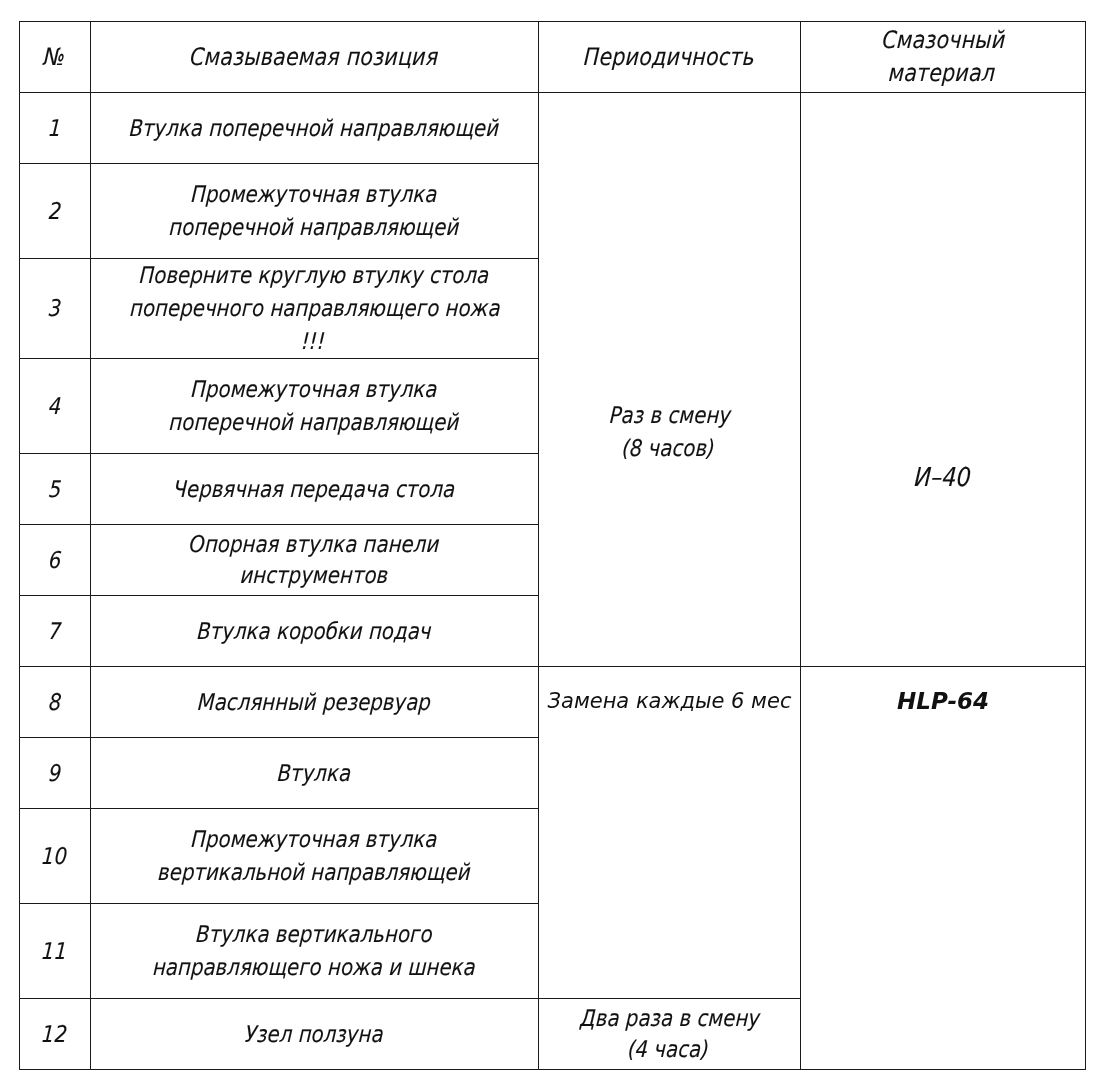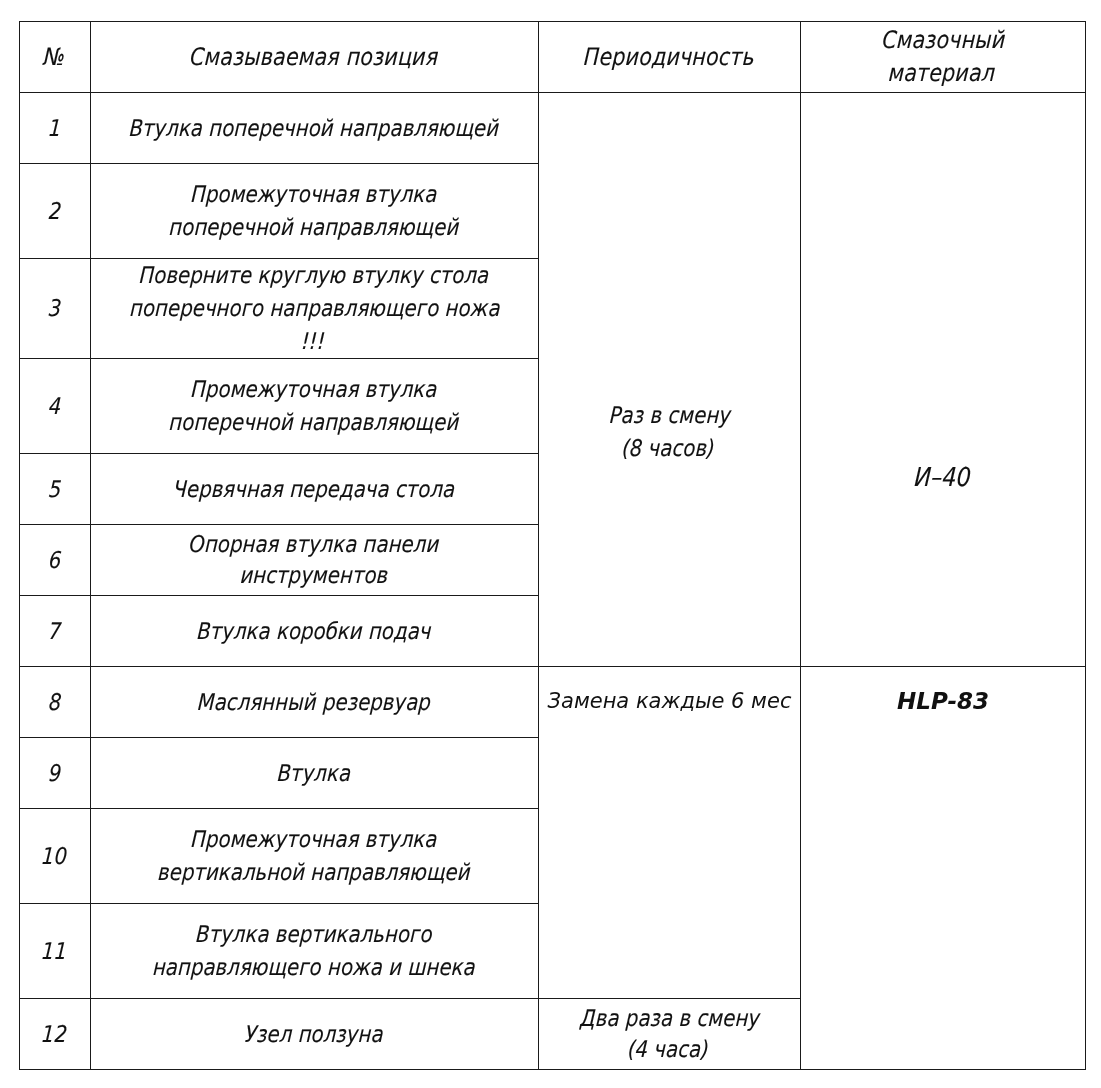--- a/index.html
+++ b/index.html
@@ -167,21 +167,21 @@
 
   <tr class="row-h1">
     <td class="num-cell"><span class="gost">8</span></td>
     <td>
       <span class="gost line-br">Маслянный резервуар</span>
     </td>
     <td rowspan="4" class="serif-top periodicity-serif light-top-border">
       <span>Замена каждые 6 мес</span>
     </td>
     <td rowspan="5" class="serif-top material-serif light-top-border">
-      <span>HLP-83</span>
+      <span>HLP-64</span>
     </td>
   </tr>
 
   <tr class="row-h1">
     <td class="num-cell"><span class="gost">9</span></td>
     <td>
       <span class="gost line-br">Втулка</span>
     </td>
   </tr>
 

